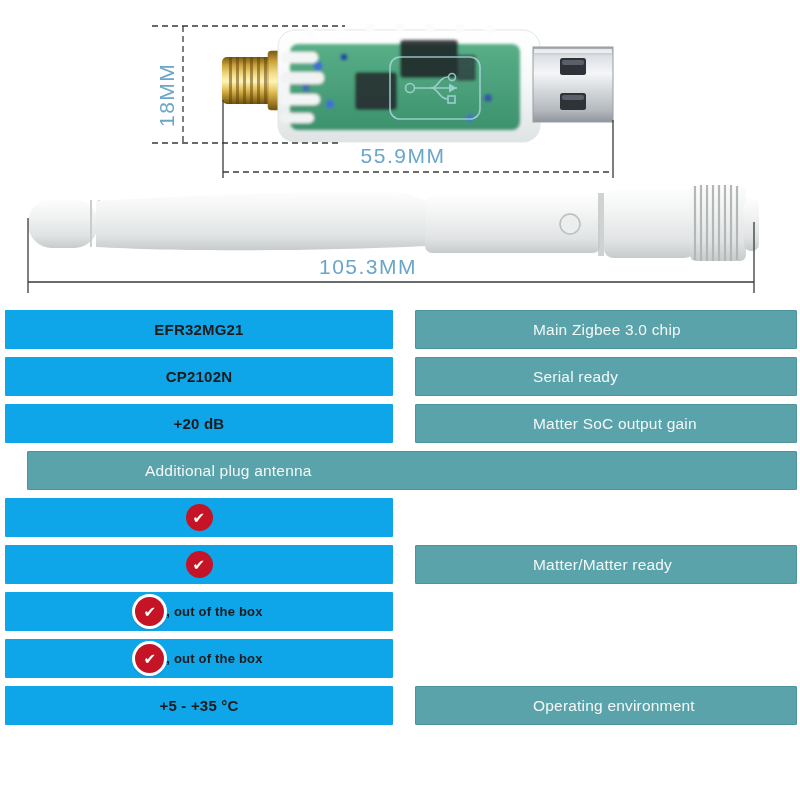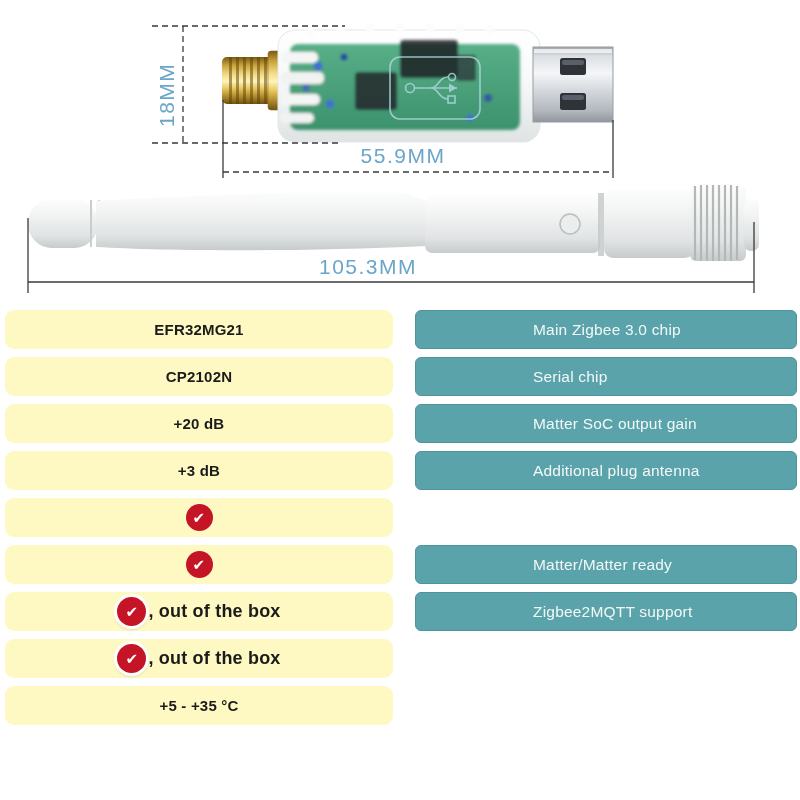--- a/index.html
+++ b/index.html
@@ -7,40 +7,40 @@
     width:800px;height:800px;background:#ffffff;position:relative;overflow:hidden;
     font-family:"Liberation Sans","DejaVu Sans",sans-serif;
   }
   
   #diagram{position:absolute;left:0;top:0;width:800px;height:300px;}
   .dim-label{fill:#6aa5ca;font-size:21px;letter-spacing:1.5px;font-family:"Liberation Sans",sans-serif;}
   
   .spec-table{position:absolute;left:5px;top:310px;width:792px;}
   .spec-row{display:flex;height:39px;margin-bottom:8px;}
   .cell-left{
-    width:388px;background:#fef9c3;border-radius:9px;
+    width:388px;background:#0ea5e9;border-radius:1px;
     display:flex;align-items:center;justify-content:center;
     font-weight:700;font-size:15px;color:#1b1b1b;letter-spacing:.2px;
   }
   .cell-gap{width:22px;}
   .cell-right{
-    flex:1;background:#5ba3aa;border:1px solid #4d959c;border-radius:6px;
+    flex:1;background:#5ba3aa;border:1px solid #4d959c;border-radius:1px;
     display:flex;align-items:center;box-sizing:border-box;padding-left:117px;
     font-size:15.5px;color:#f3f8f8;letter-spacing:.2px;
   }
   .check{
     width:27px;height:27px;border-radius:50%;background:#c41425;color:#ffffff;
     display:inline-flex;align-items:center;justify-content:center;
     font-size:15px;font-weight:700;line-height:1;flex:0 0 auto;
   }
   .check.ringed{
     width:29px;height:29px;box-shadow:0 0 0 3px #ffffff,0 2px 4px rgba(0,0,0,.3);
     margin-right:1px;
   }
-  .check-text{font-weight:700;font-size:18px;color:#1b1b1b;margin-left:1px;}
+  .check-text{font-weight:700;font-size:13px;color:#1b1b1b;margin-left:1px;}
 </style>
 </head>
 <body>
 
 <svg id="diagram" viewBox="0 0 800 300">
   <defs>
     <linearGradient id="gold" x1="0" y1="0" x2="0" y2="1">
       <stop offset="0" stop-color="#7a5a14"></stop>
         <stop offset=".18" stop-color="#caa43c"></stop>
       <stop offset=".38" stop-color="#f3dd8a"></stop>
@@ -194,29 +194,28 @@
 
 <div class="spec-table">
     <div class="spec-row">
       <div class="cell-left">EFR32MG21</div>
       <div class="cell-gap"></div>
       <div class="cell-right">Main Zigbee 3.0 chip</div>
     </div>
     <div class="spec-row">
       <div class="cell-left">CP2102N</div>
       <div class="cell-gap"></div>
-      <div class="cell-right">Serial chip</div>
+      <div class="cell-right">Serial ready</div>
     </div>
     <div class="spec-row">
       <div class="cell-left">+20 dB</div>
       <div class="cell-gap"></div>
       <div class="cell-right">Matter SoC output gain</div>
     </div>
     <div class="spec-row">
-      <div class="cell-left">+3 dB</div>
       <div class="cell-gap"></div>
       <div class="cell-right">Additional plug antenna</div>
     </div>
     <div class="spec-row">
       <div class="cell-left">
         <span class="check">✔</span>
       </div>
       <div class="cell-gap"></div>
     </div>
     <div class="spec-row">
@@ -225,26 +224,26 @@
       </div>
       <div class="cell-gap"></div>
       <div class="cell-right">Matter/Matter ready</div>
     </div>
     <div class="spec-row">
       <div class="cell-left">
         <span class="check ringed">✔</span>
         <span class="check-text">, out of the box</span>
       </div>
       <div class="cell-gap"></div>
-      <div class="cell-right">Zigbee2MQTT support</div>
     </div>
     <div class="spec-row">
       <div class="cell-left">
         <span class="check ringed">✔</span>
         <span class="check-text">, out of the box</span>
       </div>
       <div class="cell-gap"></div>
     </div>
     <div class="spec-row">
       <div class="cell-left">+5 - +35 °C</div>
       <div class="cell-gap"></div>
+      <div class="cell-right">Operating environment</div>
     </div>
   </div>
 
 </body></html>

